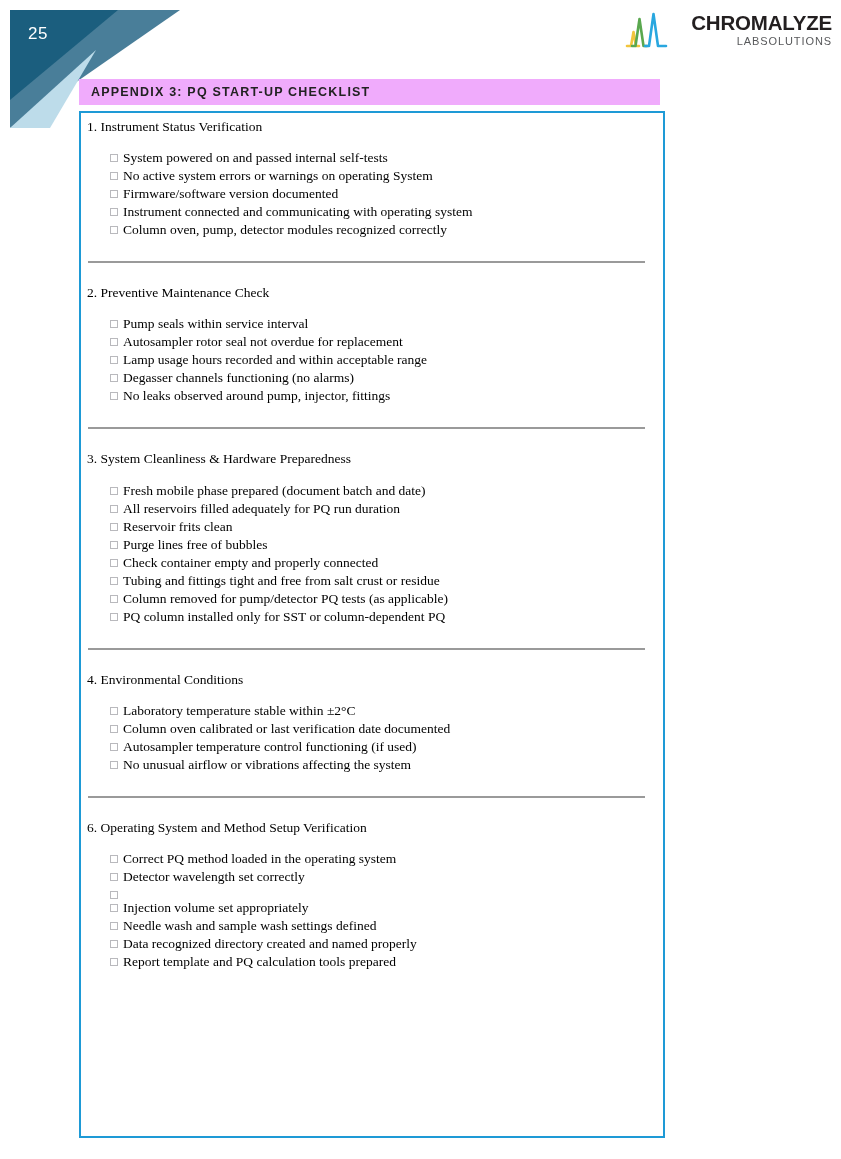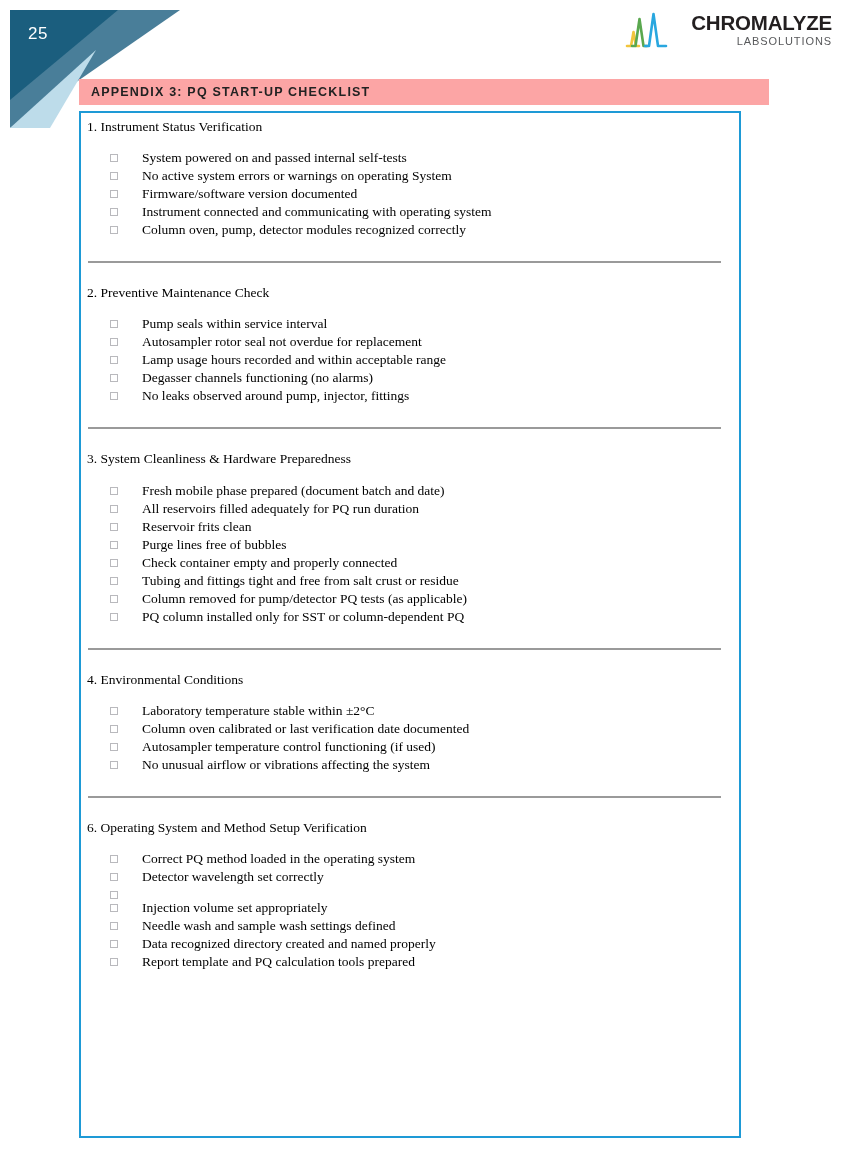--- a/index.html
+++ b/index.html
@@ -64,41 +64,41 @@
     letter-spacing: 0.9px;
     margin-top: 3px;
     text-align: right;
   }
 
   
   #appendix-banner {
     position: absolute;
     left: 79px;
     top: 79px;
-    width: 690px;
+    width: 581px;
     height: 26px;
-    background: #fca5a5;
+    background: #f0abfc;
     display: flex;
     align-items: center;
   }
   #appendix-banner .banner-text {
     font-family: "Liberation Sans", sans-serif;
     font-size: 12.5px;
     font-weight: bold;
     letter-spacing: 1.2px;
     color: #222222;
     padding-left: 12px;
   }
 
   
   #checklist-box {
     position: absolute;
     left: 79px;
     top: 111px;
-    width: 662px;
+    width: 586px;
     height: 1027px;
     border: 2px solid #1e9ad6;
     box-sizing: border-box;
     background: #ffffff;
   }
 
   .section {
     padding: 0;
   }
   .section-title {
@@ -123,21 +123,21 @@
     width: 8px;
     height: 8px;
     border: 1px solid #b9b9bd;
     box-sizing: border-box;
     flex: 0 0 auto;
     margin-left: 29px;
     margin-top: 5px;
     background: #ffffff;
   }
   .item-label {
-    margin-left: 24px;
+    margin-left: 5px;
   }
   .divider {
     height: 2px;
     background: #9a9a9a;
     margin-left: 7px;
     margin-right: 18px;
   }
   .sec-items-top  { height: 14px; }
   .sec-bottom-gap { height: 22px; }
   .after-divider  { height: 22px; }

